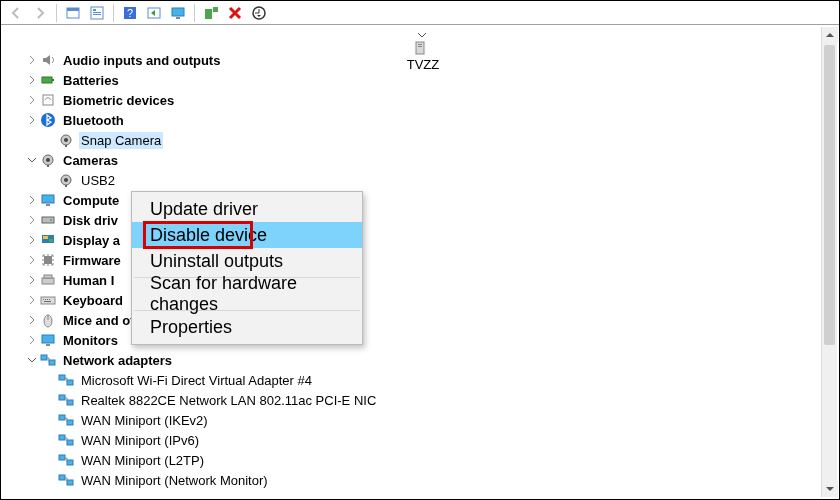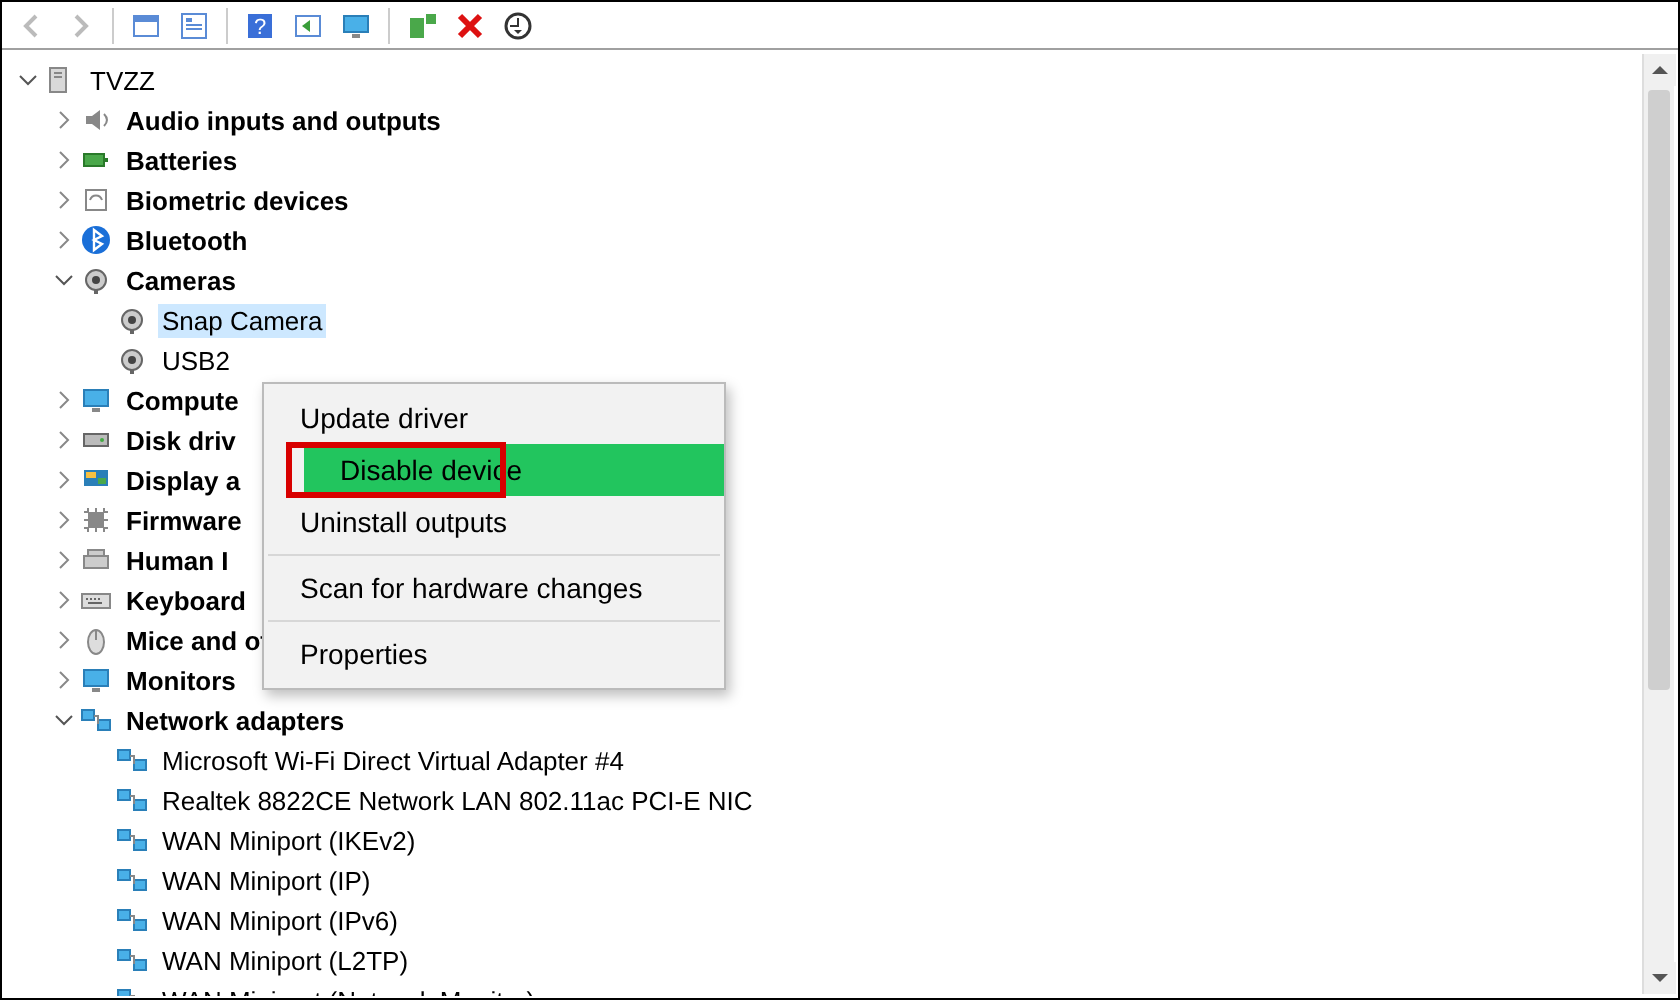--- a/index.html
+++ b/index.html
@@ -17,28 +17,28 @@
   .tree-wrap { position: absolute; top: 25px; left: 1px; right: 1px; bottom: 1px; overflow: auto; }
   .tree { padding: 4px 0 4px 6px; }
   .node { display: flex; align-items: center; height: 20px; white-space: nowrap; }
   .twisty { width: 12px; height: 12px; margin-right: 2px; display:flex; align-items:center; justify-content:center; }
   .twisty svg { width: 10px; height: 10px; }
   .spacer { width: 14px; display:inline-block; }
   .ico { width: 16px; height: 16px; margin-right: 5px; display:flex; align-items:center; justify-content:center; }
   .ico svg { width: 16px; height: 16px; }
   .lbl { padding: 1px 2px; }
   .selected .lbl { background: #cde8ff; }
-  .ind0 { padding-left: 0px; }
+  .ind0 { padding-left: 0px; flex-direction: column; }
   .ind1 { padding-left: 18px; font-weight: bold; }
   .ind2 { padding-left: 36px; }
 
   
   .ctx { position: absolute; left: 130px; top: 190px; width: 232px; background: #f2f2f2; border: 1px solid #bbb; box-shadow: 2px 3px 6px rgba(0,0,0,.25); padding: 4px 0; }
-  .ctx-item { height: 26px; display:flex; align-items:center; padding: 0 18px; font-size: 14px; cursor: default; }
-  .ctx-item.hover { background: #22c55e; margin-left: 20px; }
+  .ctx-item { height: 26px; display:flex; align-items:center; padding: 0 18px; font-size: 18px; cursor: default; }
+  .ctx-item.hover { background: #7dd3fc; }
   .ctx-item.bold { font-weight: 400; }
   .ctx-sep { height: 1px; background: #d7d7d7; margin: 3px 2px; }
   .redbox { position: absolute; border: 3px solid #d80000; pointer-events: none; }
 
   
   .sb-track { position: absolute; right: 2px; top: 26px; bottom: 2px; width: 16px; background: #f0f0f0; border-left:1px solid #ddd; }
   .sb-arrow { width: 16px; height: 16px; background: #f0f0f0; display:flex; align-items:center; justify-content:center; }
   .sb-arrow svg { width:10px; height:10px; fill:#555; }
   .sb-thumb { position:absolute; left:2px; right:2px; top:18px; height: 300px; background:#cfcfcf; border-radius:2px; }
 </style>
@@ -177,45 +177,45 @@
           </svg>
         </span>
         <span class="ico">
           <svg viewBox="0 0 16 16">
             <circle cx="8" cy="8" r="7" fill="#1a6fd8"></circle>
             <path d="M7 3v10l4-3-4-2 4-2-4-3z" fill="none" stroke="#fff" stroke-width="1.2"></path>
           </svg>
         </span>
         <span class="lbl">Bluetooth</span>
       </div>
-      <div class="node ind1">
-        <span class="twisty">
-          <svg viewBox="0 0 10 10">
-            <path d="M1 3l4 4 4-4" fill="none" stroke="#555"></path>
-          </svg>
-        </span>
+      <div class="node ind2 selected">
+        <span class="spacer"></span>
         <span class="ico">
           <svg viewBox="0 0 16 16">
             <circle cx="8" cy="8" r="5" fill="#ccc" stroke="#666"></circle>
             <circle cx="8" cy="8" r="2" fill="#444"></circle>
             <rect x="7" y="13" width="2" height="2" fill="#666"></rect>
           </svg>
         </span>
-        <span class="lbl">Cameras</span>
-      </div>
-      <div class="node ind2 selected">
-        <span class="spacer"></span>
+        <span class="lbl">Snap Camera</span>
+      </div>
+      <div class="node ind1">
+        <span class="twisty">
+          <svg viewBox="0 0 10 10">
+            <path d="M1 3l4 4 4-4" fill="none" stroke="#555"></path>
+          </svg>
+        </span>
         <span class="ico">
           <svg viewBox="0 0 16 16">
             <circle cx="8" cy="8" r="5" fill="#ccc" stroke="#666"></circle>
             <circle cx="8" cy="8" r="2" fill="#444"></circle>
             <rect x="7" y="13" width="2" height="2" fill="#666"></rect>
           </svg>
         </span>
-        <span class="lbl">Snap Camera</span>
+        <span class="lbl">Cameras</span>
       </div>
       <div class="node ind2">
         <span class="spacer"></span>
         <span class="ico">
           <svg viewBox="0 0 16 16">
             <circle cx="8" cy="8" r="5" fill="#ccc" stroke="#666"></circle>
             <circle cx="8" cy="8" r="2" fill="#444"></circle>
             <rect x="7" y="13" width="2" height="2" fill="#666"></rect>
           </svg>
         </span>
@@ -388,31 +388,20 @@
       </div>
       <div class="node ind2">
         <span class="spacer"></span>
         <span class="ico">
           <svg viewBox="0 0 16 16">
             <rect x="1" y="3" width="6" height="5" fill="#49b0e8" stroke="#2a7fb8"></rect>
             <rect x="9" y="8" width="6" height="5" fill="#49b0e8" stroke="#2a7fb8"></rect>
             <path d="M7 6h2v4" stroke="#888" fill="none"></path>
           </svg>
         </span>
-        <span class="lbl">WAN Miniport (IP)</span>
-      </div>
-      <div class="node ind2">
-        <span class="spacer"></span>
-        <span class="ico">
-          <svg viewBox="0 0 16 16">
-            <rect x="1" y="3" width="6" height="5" fill="#49b0e8" stroke="#2a7fb8"></rect>
-            <rect x="9" y="8" width="6" height="5" fill="#49b0e8" stroke="#2a7fb8"></rect>
-            <path d="M7 6h2v4" stroke="#888" fill="none"></path>
-          </svg>
-        </span>
         <span class="lbl">WAN Miniport (IPv6)</span>
       </div>
       <div class="node ind2">
         <span class="spacer"></span>
         <span class="ico">
           <svg viewBox="0 0 16 16">
             <rect x="1" y="3" width="6" height="5" fill="#49b0e8" stroke="#2a7fb8"></rect>
             <rect x="9" y="8" width="6" height="5" fill="#49b0e8" stroke="#2a7fb8"></rect>
             <path d="M7 6h2v4" stroke="#888" fill="none"></path>
           </svg>

